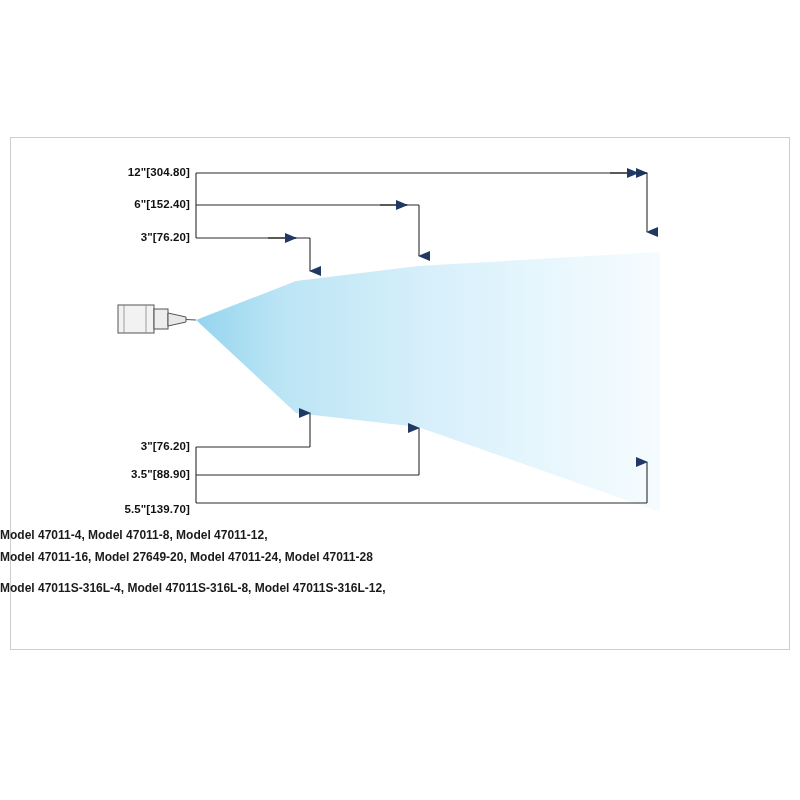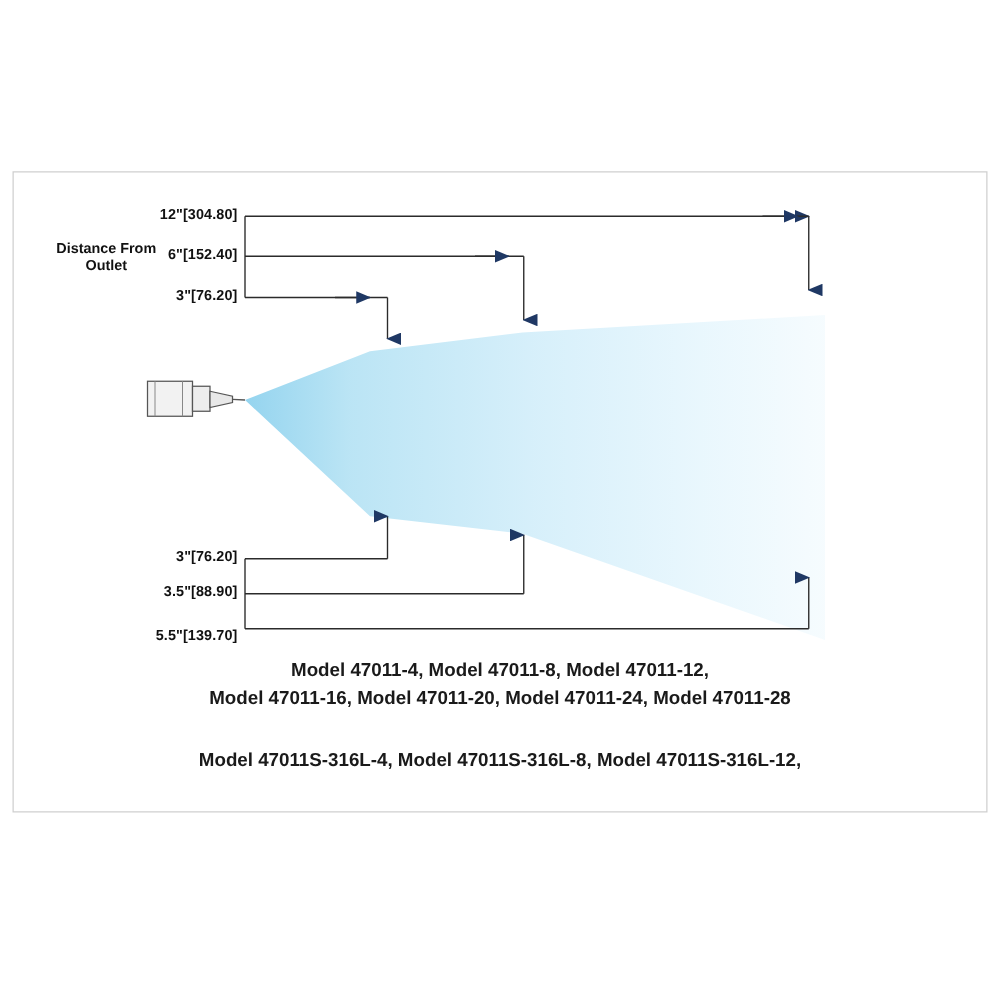--- a/index.html
+++ b/index.html
@@ -46,22 +46,22 @@
     color: #111111;
     white-space: nowrap;
     letter-spacing: 0.1px;
   }
   .lbl.right {
     text-align: right;
   }
   .cap {
     position: absolute;
     width: 800px;
-    text-align: center;
-    font-size: 15px;
+    text-align: left;
+    font-size: 12px;
     font-weight: bold;
     color: #1a1a1a;
     white-space: nowrap;
   }
   .group-label {
     position: absolute;
     font-size: 11.5px;
     font-weight: bold;
     text-align: center;
     color: #111111;
@@ -131,31 +131,27 @@
       <line x1="196" y1="447" x2="310" y2="447"></line>
       <line x1="310" y1="447" x2="310" y2="413" marker-end="url(#arrowUp)"></line>
       <line x1="196" y1="475" x2="419" y2="475"></line>
       <line x1="419" y1="475" x2="419" y2="428" marker-end="url(#arrowUp)"></line>
       <line x1="196" y1="503" x2="647" y2="503"></line>
       <line x1="647" y1="503" x2="647" y2="462" marker-end="url(#arrowUp)"></line>
       <line x1="196" y1="447" x2="196" y2="503"></line>
     </g>
   </svg>
 
-  <div class="group-label" style="left:30px; top:192px; width:110px;">
-    <div>Distance From</div>
-    <div>Outlet</div>
-  </div>
 
   <div class="lbl right" style="left:60px; top:166px; width:130px;">12"[304.80]</div>
   <div class="lbl right" style="left:60px; top:198px; width:130px;">6"[152.40]</div>
   <div class="lbl right" style="left:60px; top:231px; width:130px;">3"[76.20]</div>
 
 
   <div class="lbl right" style="left:60px; top:440px; width:130px;">3"[76.20]</div>
   <div class="lbl right" style="left:60px; top:468px; width:130px;">3.5"[88.90]</div>
   <div class="lbl right" style="left:60px; top:503px; width:130px;">5.5"[139.70]</div>
 
   <div class="cap" style="top:528px;">Model 47011-4, Model 47011-8, Model 47011-12,</div>
-  <div class="cap" style="top:550px;">Model 47011-16, Model 47011-20, Model 47011-24, Model 47011-28</div>
-  <div class="cap" style="top:600px;">Model 47011S-316L-4, Model 47011S-316L-8, Model 47011S-316L-12,</div>
+  <div class="cap" style="top:550px;">Model 47011-16, Model 27649-20, Model 47011-24, Model 47011-28</div>
+  <div class="cap" style="top:581px;">Model 47011S-316L-4, Model 47011S-316L-8, Model 47011S-316L-12,</div>
 
 </div>
 
 </body></html>

